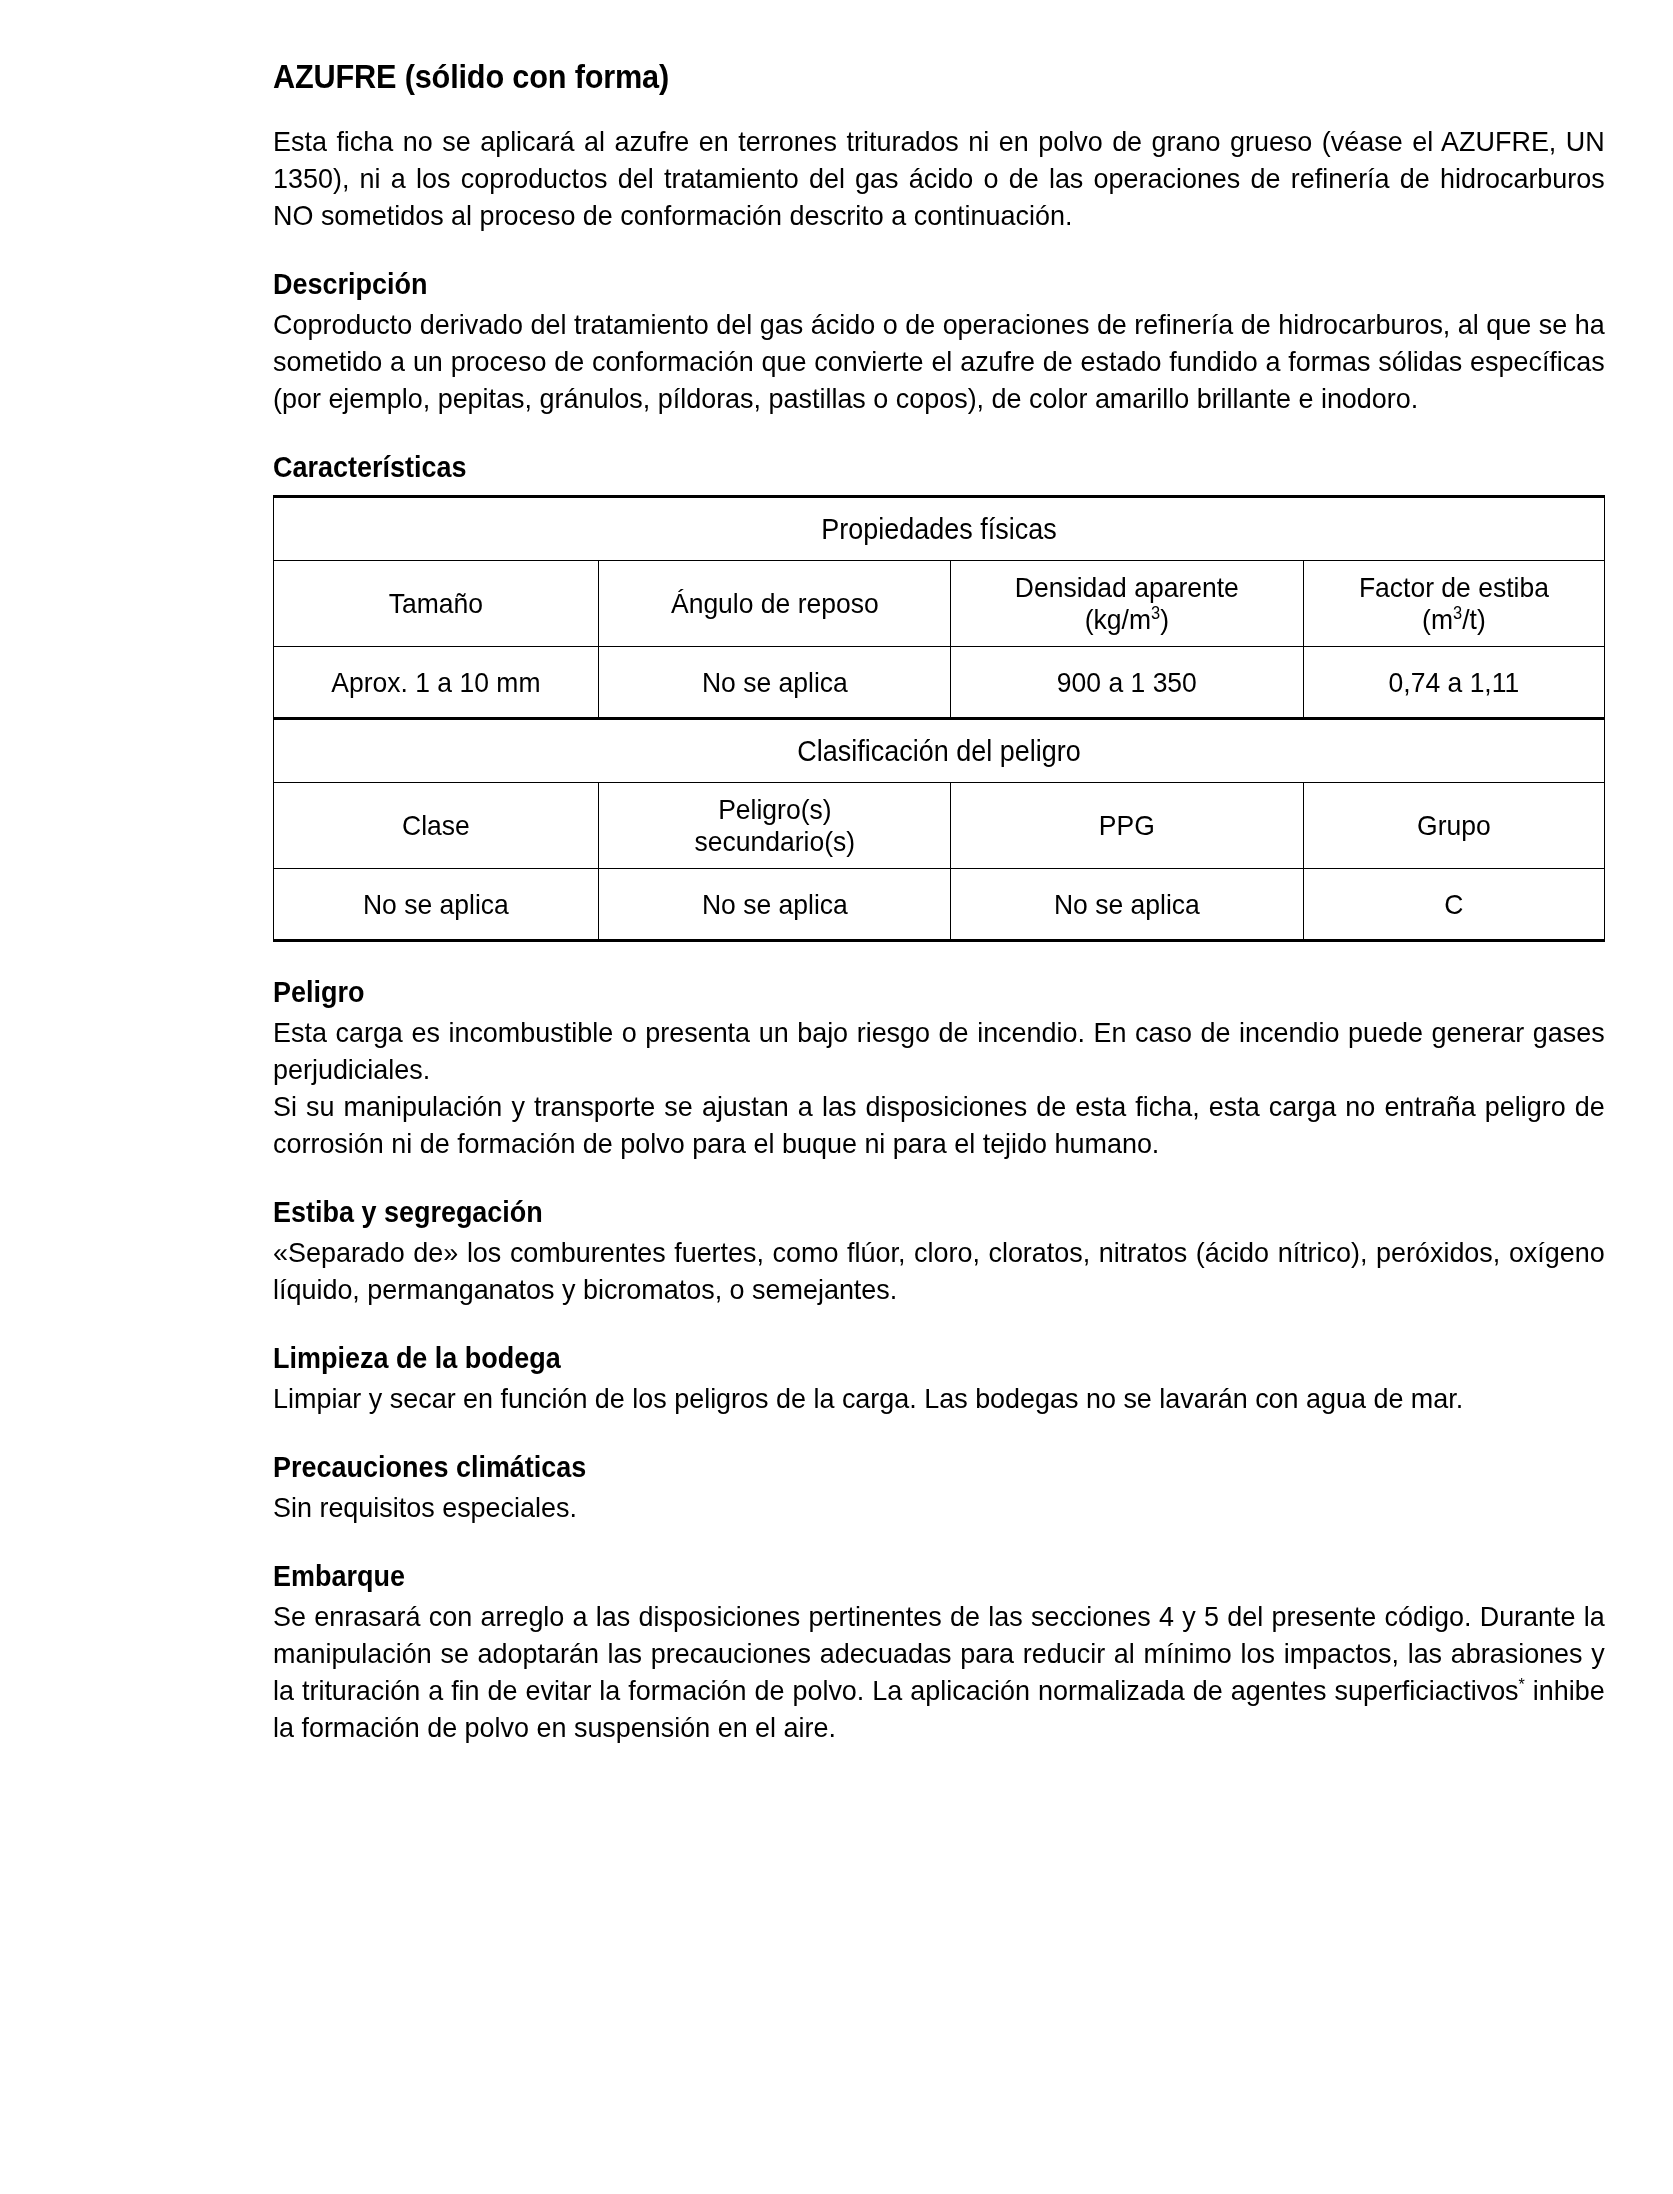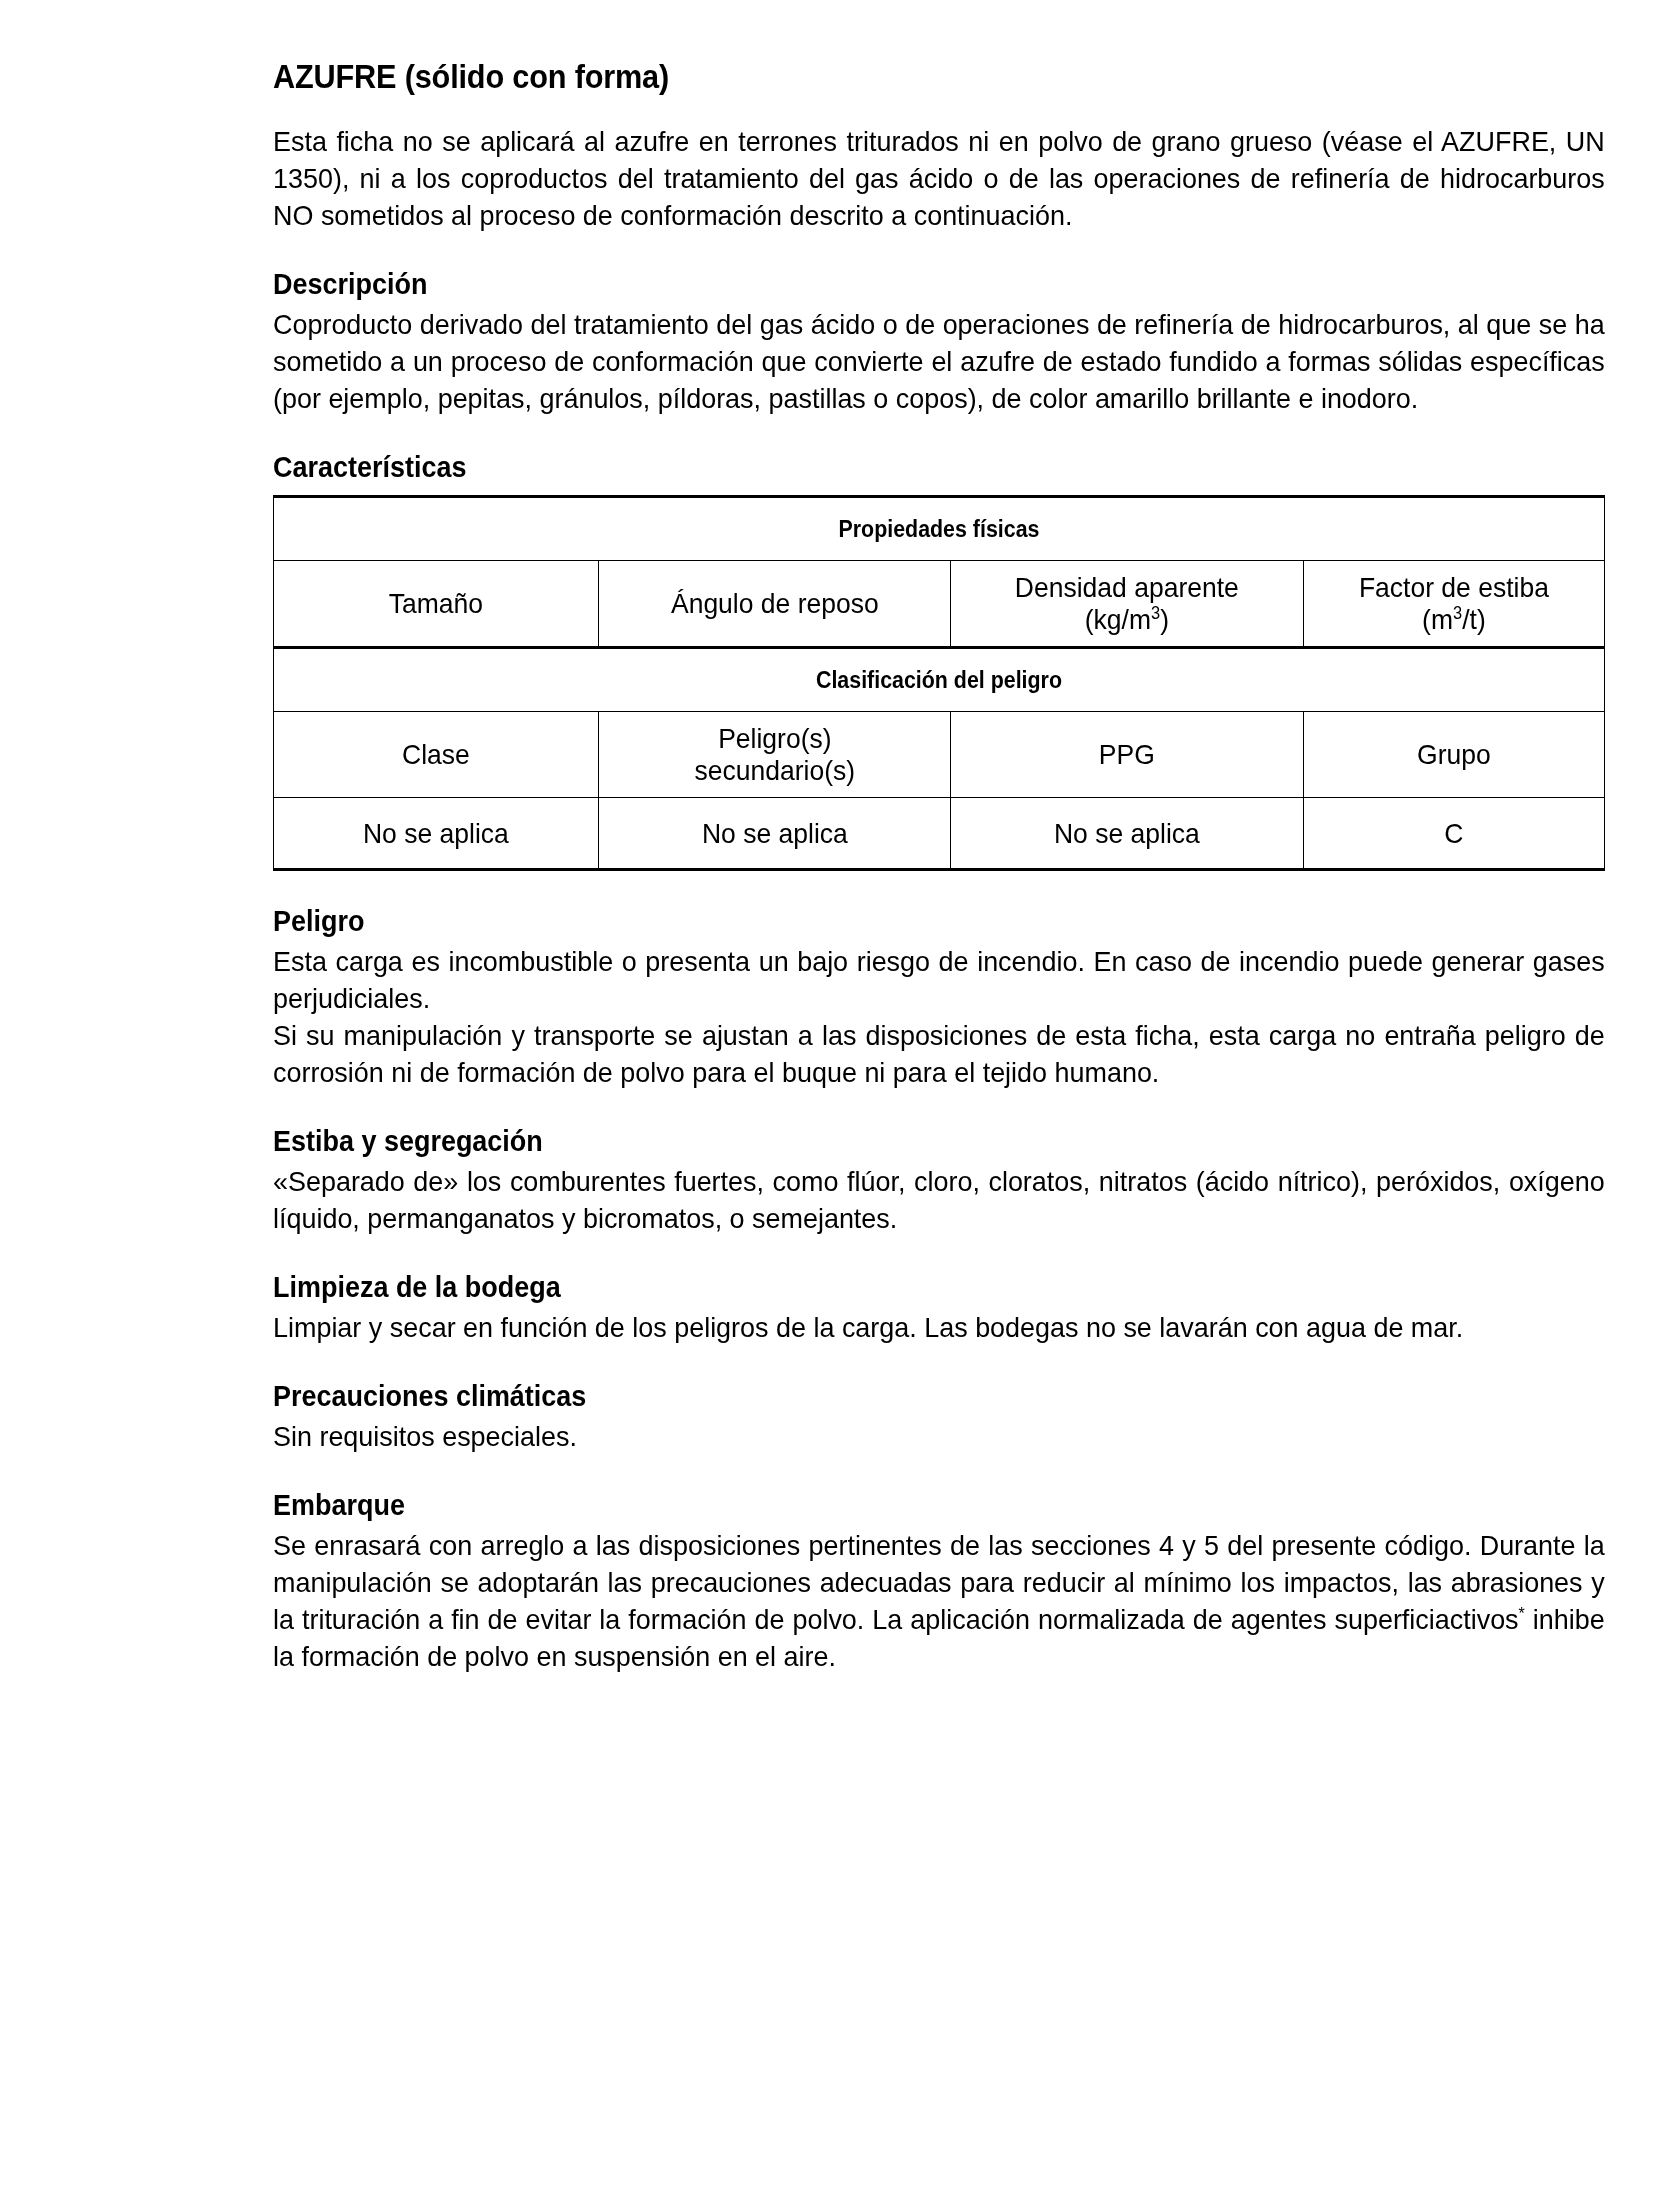--- a/index.html
+++ b/index.html
@@ -77,22 +77,22 @@
     margin: 11px 0 0 0;
     table-layout: fixed;
   }
   .char-table td {
     border: 1.6px solid #000000;
     text-align: center;
     vertical-align: middle;
     padding: 0;
   }
   .char-table td.hdr-band {
-    font-weight: bold;
-    font-size: 23px;
+    font-weight: normal;
+    font-size: 29px;
     height: 62px;
     border-top-width: 3.2px;
     border-bottom-width: 1.6px;
   }
   .char-table td.col-hdr {
     font-weight: normal;
     font-size: 28.5px;
     height: 85px;
     line-height: 1.12;
   }
@@ -186,20 +186,34 @@
           <td class="col-hdr">
               <span class="cellwrap">Ángulo de reposo</span>
             </td>
           <td class="col-hdr">
               <span class="cellwrap"><span>Densidad aparente</span><br><span>(kg/m</span><sup class="sup">3</sup><span>)</span></span>
             </td>
           <td class="col-hdr">
               <span class="cellwrap"><span>Factor de estiba</span><br><span>(m</span><sup class="sup">3</sup><span>/t)</span></span>
             </td>
         </tr>
+        <tr class="thick-bottom">
+          <td class="data-cell">
+              <span class="cellwrap">Aprox. 1 a 10 mm</span>
+            </td>
+          <td class="data-cell">
+              <span class="cellwrap">No se aplica</span>
+            </td>
+          <td class="data-cell">
+              <span class="cellwrap">900 a 1 350</span>
+            </td>
+          <td class="data-cell">
+              <span class="cellwrap">0,74 a 1,11</span>
+            </td>
+        </tr>
         <tr>
           <td class="hdr-band" colspan="4">
               <span class="cellwrap">Clasificación del peligro</span>
             </td>
         </tr>
         <tr>
           <td class="col-hdr">
               <span class="cellwrap">Clase</span>
             </td>
           <td class="col-hdr">

